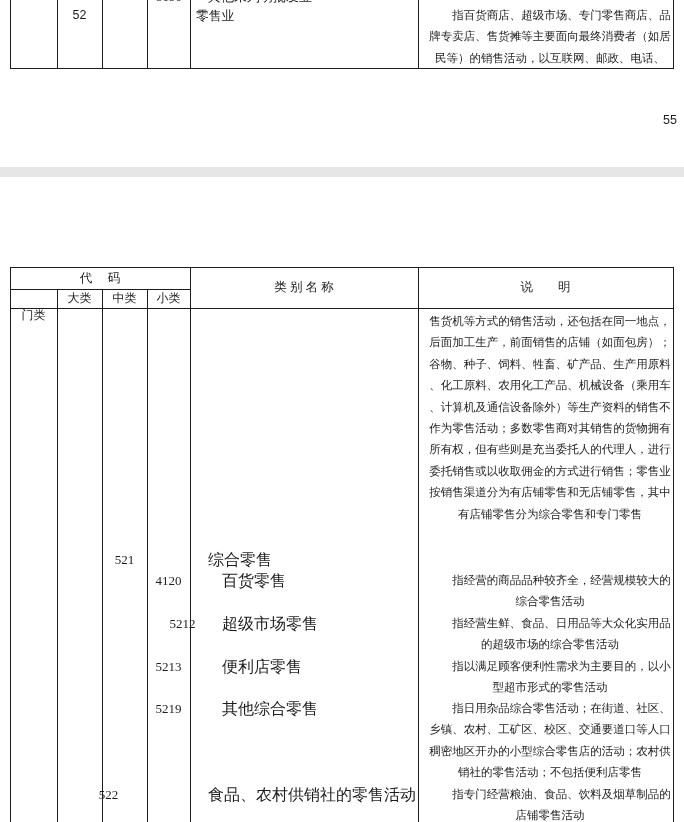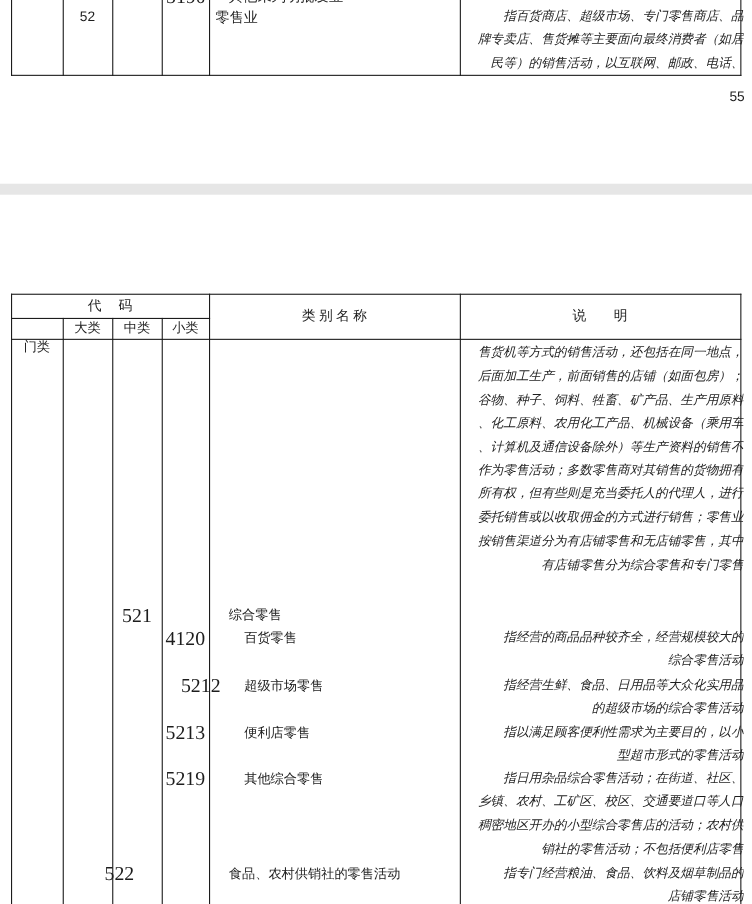--- a/index.html
+++ b/index.html
@@ -1,24 +1,24 @@
 <!DOCTYPE html>
 <html><head>
 <meta charset="utf-8">
 <style>
   html,body{margin:0;padding:0;background:#ffffff;}
   #canvas{position:relative;width:684px;height:822px;background:#ffffff;overflow:hidden;
           font-family:"Liberation Serif","DejaVu Serif",serif;color:#1d1d1d;}
   .vline{position:absolute;width:1px;background:#1c1c1c;}
   .hline{position:absolute;height:1px;background:#1c1c1c;}
   .abs{position:absolute;}
-  .code{font-size:18px;text-align:center;line-height:21.4px;}
-  .name{font-size:12px;line-height:21.4px;white-space:nowrap;}
+  .code{font-size:13px;text-align:center;line-height:21.4px;}
+  .name{font-size:16px;line-height:21.4px;white-space:nowrap;}
   .desc{left:424px;width:252px;font-size:11.5px;line-height:21.4px;
-        line-break:anywhere;overflow:hidden;text-align:right;font-style:italic;}
+        line-break:anywhere;overflow:hidden;text-align:center;}
   .indent{text-indent:23px;}
   .hdr{font-size:12.5px;text-align:center;white-space:pre;}
   .hdr2{font-size:12px;text-align:center;}
   .bold-hei{font-family:"Liberation Sans","DejaVu Sans",sans-serif;font-weight:400;}
   .pageno{font-family:"Liberation Sans","DejaVu Sans",sans-serif;font-size:12.5px;}
   .clipbox{position:absolute;top:0;height:5px;overflow:hidden;}
   .clipbox span{position:relative;top:-10px;display:block;line-height:14px;}
   .divider{position:absolute;left:0;width:684px;background:#e6e6e6;}
 </style>
 </head>
@@ -42,21 +42,21 @@
     </div>
     <div class="clipbox" style="left:208px;width:130px">
       <span style="font-size:13px">其他未列明批发业</span>
     </div>
 
     <div class="abs code bold-hei" style="left:57px;top:8px;width:45px;font-size:12.5px;line-height:14px">52</div>
     <div class="abs name bold-hei" style="left:196px;top:9px;font-size:12.8px;line-height:14px">零售业</div>
     <div class="abs desc indent" style="top:5px;height:65px">指百货商店、超级市场、专门零售商店、品牌专卖店、售货摊等主要面向最终消费者（如居民等）的销售活动，以互联网、邮政、电话、</div>
   </div>
 
-  <div class="abs pageno" style="right:7px;top:81px">55</div>
+  <div class="abs pageno" style="right:7px;top:113px">55</div>
 
   <div class="divider" style="top:167px;height:10px"></div>
 
   <div>
 
     <div class="hline" style="left:10px;top:267px;width:664px"></div>
     <div class="hline" style="left:10px;top:289px;width:181px"></div>
     <div class="hline" style="left:10px;top:308px;width:664px"></div>
     <div class="vline" style="left:10px;top:267px;height:555px"></div>
     <div class="vline" style="left:673px;top:267px;height:555px"></div>

